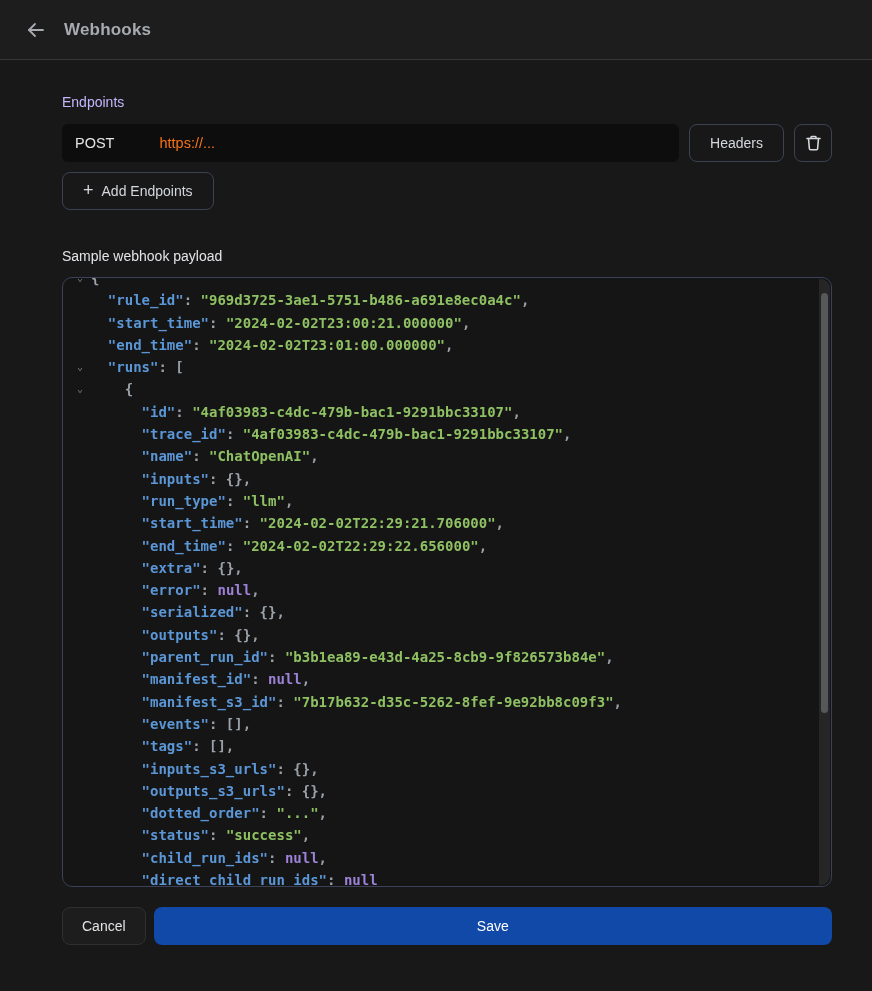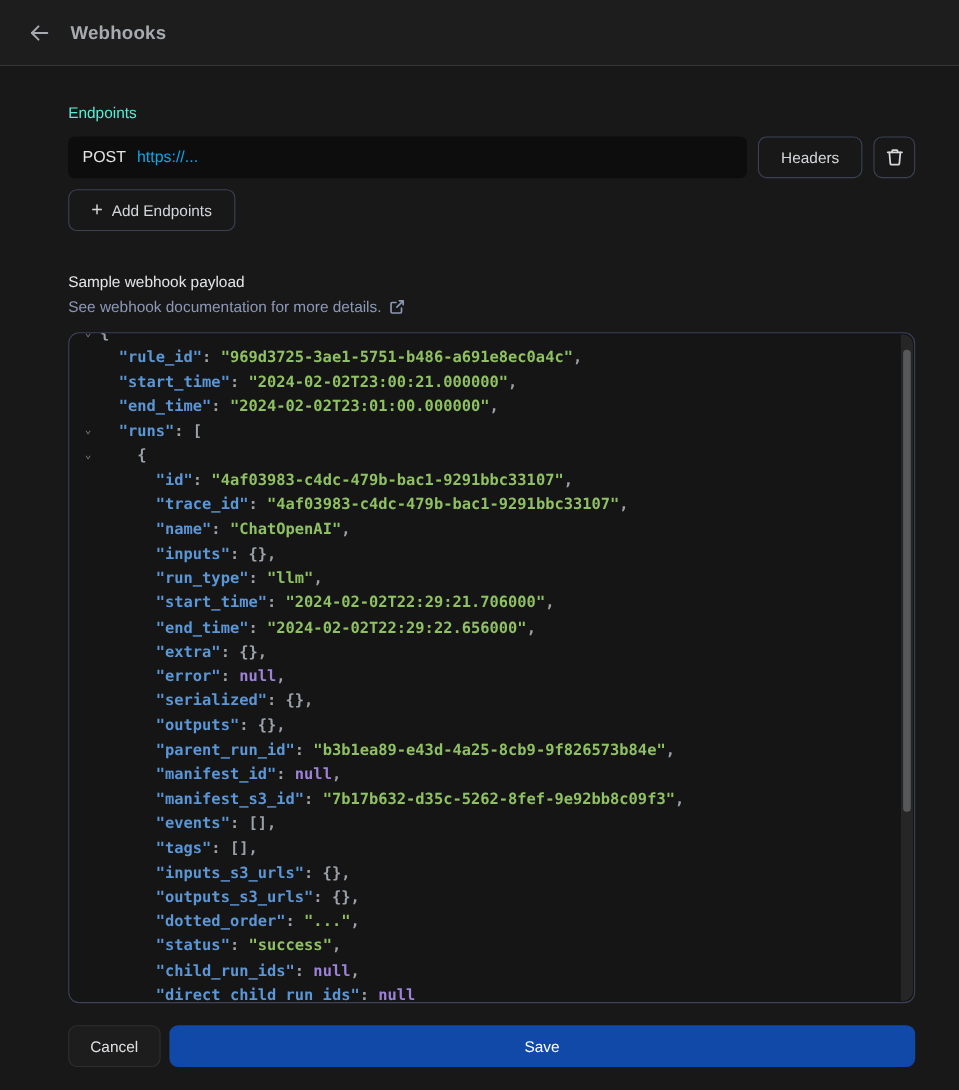--- a/index.html
+++ b/index.html
@@ -21,29 +21,29 @@
   .back-btn {
     background:none; border:none; cursor:pointer; width:28px; height:28px;
     display:flex; align-items:center; justify-content:center; color:var(--title-grey);
   }
   .page-title {
     font-size:17px; font-weight:bold; color:var(--title-grey); margin-left:14px; letter-spacing:.2px;
   }
 
   
   main { padding:34px 40px 0 62px; flex:1; }
-  .section-label { font-size:14px; color:#5eead4; margin-bottom:14px; }
+  .section-label { font-size:14px; color:#c4b5fd; margin-bottom:14px; }
 
   .endpoint-row { display:flex; align-items:center; gap:10px; }
   .url-input {
     flex:1; height:38px; background:var(--input-bg); border-radius:6px;
     display:flex; align-items:center; padding:0 13px; font-size:14.5px; cursor:text;
   }
   .url-input .method { color:#e5e5e5; margin-right:10px; }
-  .url-input .placeholder { color:#0ea5e9; }
+  .url-input .placeholder { color:#f97316;margin-left:35px; }
 
   .ghost-btn {
     height:38px; background:transparent; border:1px solid var(--btn-border);
     border-radius:8px; color:#d4d7db; font-size:14px; font-family:"Liberation Sans",sans-serif;
     padding:0 20px; cursor:pointer; display:flex; align-items:center; gap:8px;
   }
   .icon-btn { width:38px; padding:0; justify-content:center; }
   .add-endpoint { margin-top:10px; }
   .plus-glyph { font-size:18px; font-weight:normal; color:#d4d7db; line-height:1; margin-top:-2px; }
 
@@ -133,28 +133,20 @@
       </button>
     </div>
 
     <button class="ghost-btn add-endpoint">
       <span class="plus-glyph">+</span>
       <span>Add Endpoints</span>
     </button>
 
     <div class="payload-title">Sample webhook payload</div>
 
-    <a class="doc-link">
-      <span>See webhook documentation for more details.</span>
-      <svg width="14" height="14" viewBox="0 0 14 14" fill="none" stroke="currentColor" stroke-width="1.5" stroke-linecap="round" stroke-linejoin="round">
-        <path d="M11 8v3.5a1 1 0 0 1-1 1H2.5a1 1 0 0 1-1-1V4a1 1 0 0 1 1-1H6"></path>
-        <path d="M9 1.5h3.5V5"></path>
-          <path d="M12.3 1.7L6.8 7.2"></path>
-      </svg>
-    </a>
 
     <div class="editor">
       <div class="code" id="code-lines">
           <div class="cl"><span class="gut">⌄</span><span class="txt"><span class="tk-p">{</span></span></div>
           <div class="cl"><span class="gut"></span><span class="txt"><span class="tk-p">  </span><span class="tk-k">"rule_id"</span><span class="tk-p">: </span><span class="tk-s">"969d3725-3ae1-5751-b486-a691e8ec0a4c"</span><span class="tk-p">,</span></span></div>
           <div class="cl"><span class="gut"></span><span class="txt"><span class="tk-p">  </span><span class="tk-k">"start_time"</span><span class="tk-p">: </span><span class="tk-s">"2024-02-02T23:00:21.000000"</span><span class="tk-p">,</span></span></div>
           <div class="cl"><span class="gut"></span><span class="txt"><span class="tk-p">  </span><span class="tk-k">"end_time"</span><span class="tk-p">: </span><span class="tk-s">"2024-02-02T23:01:00.000000"</span><span class="tk-p">,</span></span></div>
           <div class="cl"><span class="gut">⌄</span><span class="txt"><span class="tk-p">  </span><span class="tk-k">"runs"</span><span class="tk-p">: [</span></span></div>
           <div class="cl"><span class="gut">⌄</span><span class="txt"><span class="tk-p">    {</span></span></div>
           <div class="cl"><span class="gut"></span><span class="txt"><span class="tk-p">      </span><span class="tk-k">"id"</span><span class="tk-p">: </span><span class="tk-s">"4af03983-c4dc-479b-bac1-9291bbc33107"</span><span class="tk-p">,</span></span></div>

